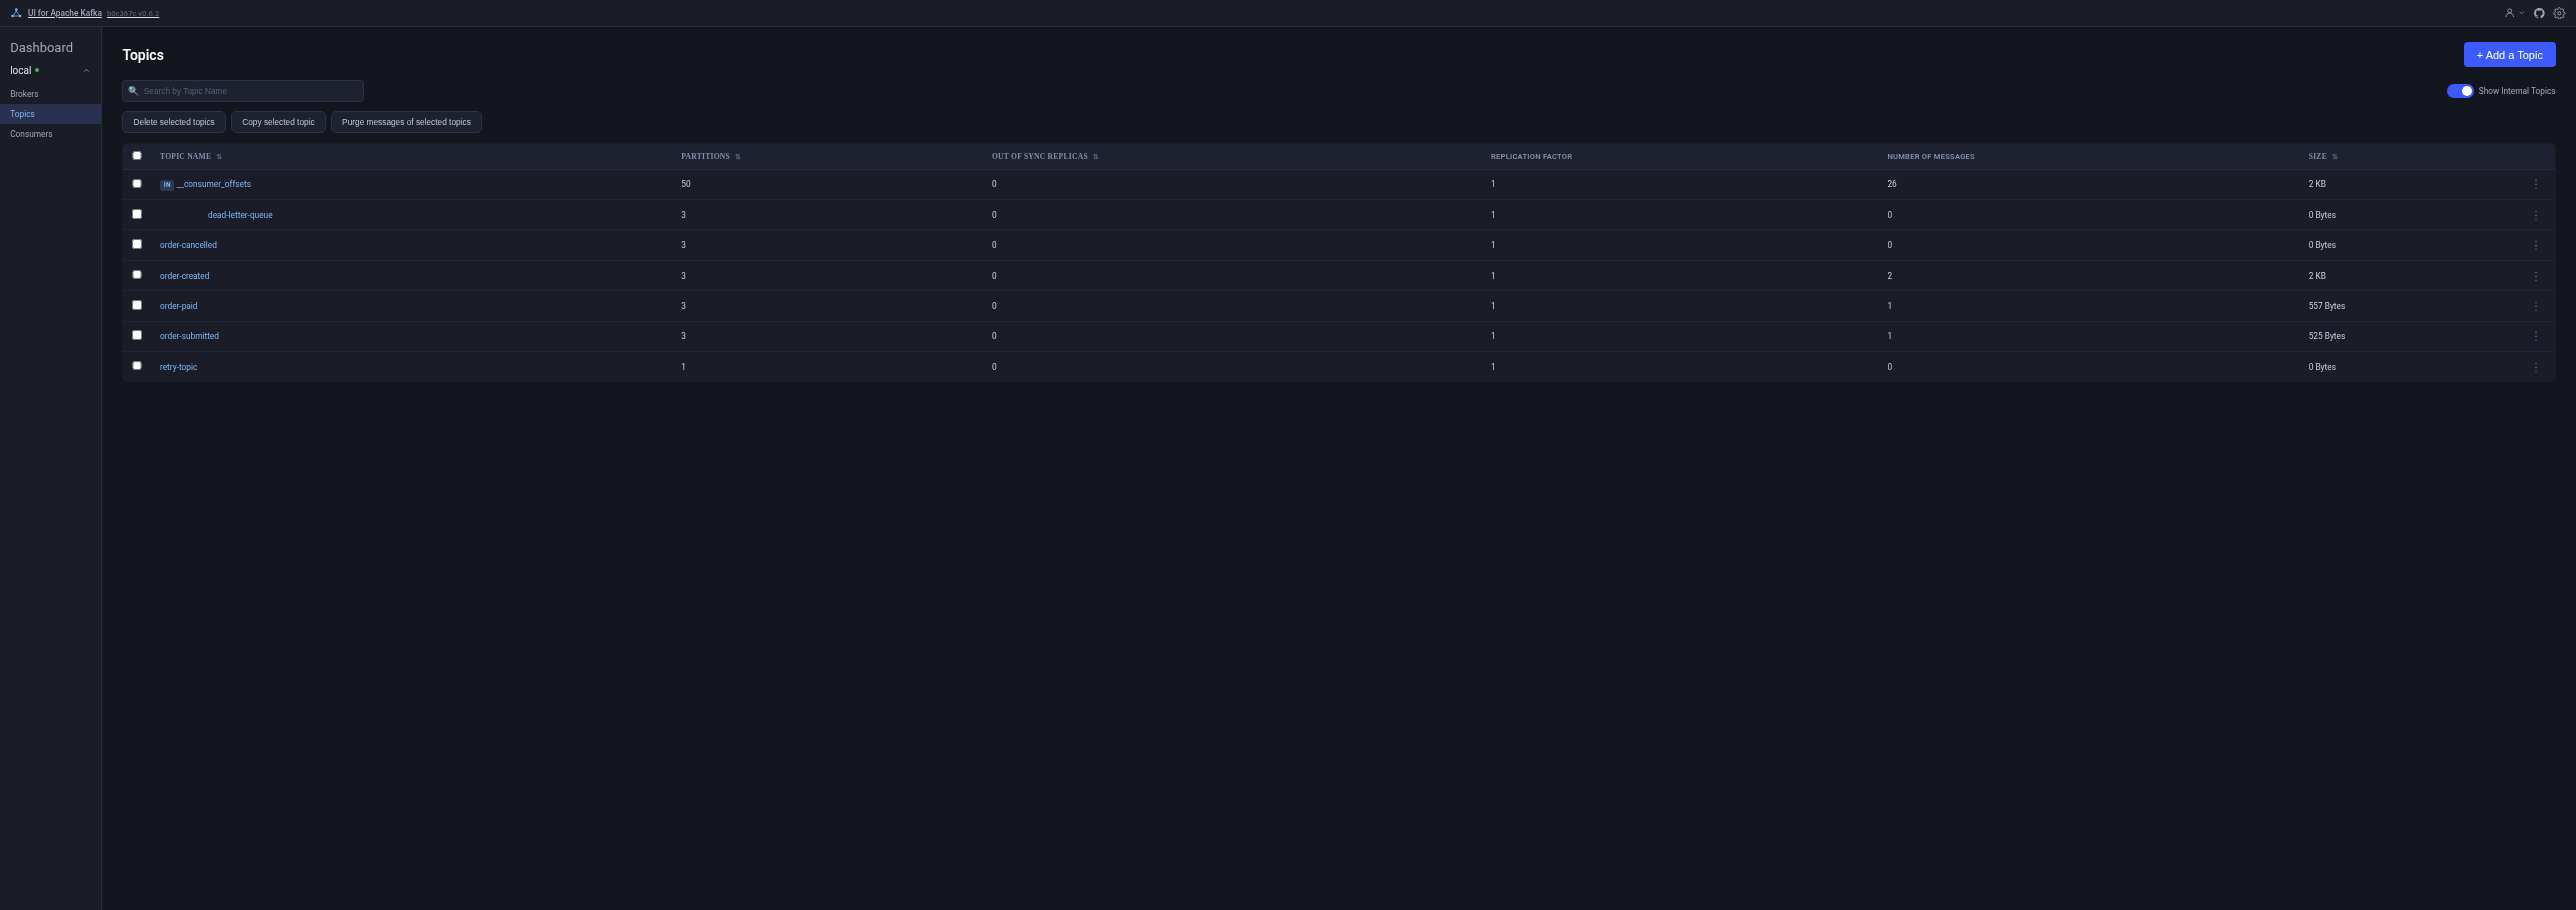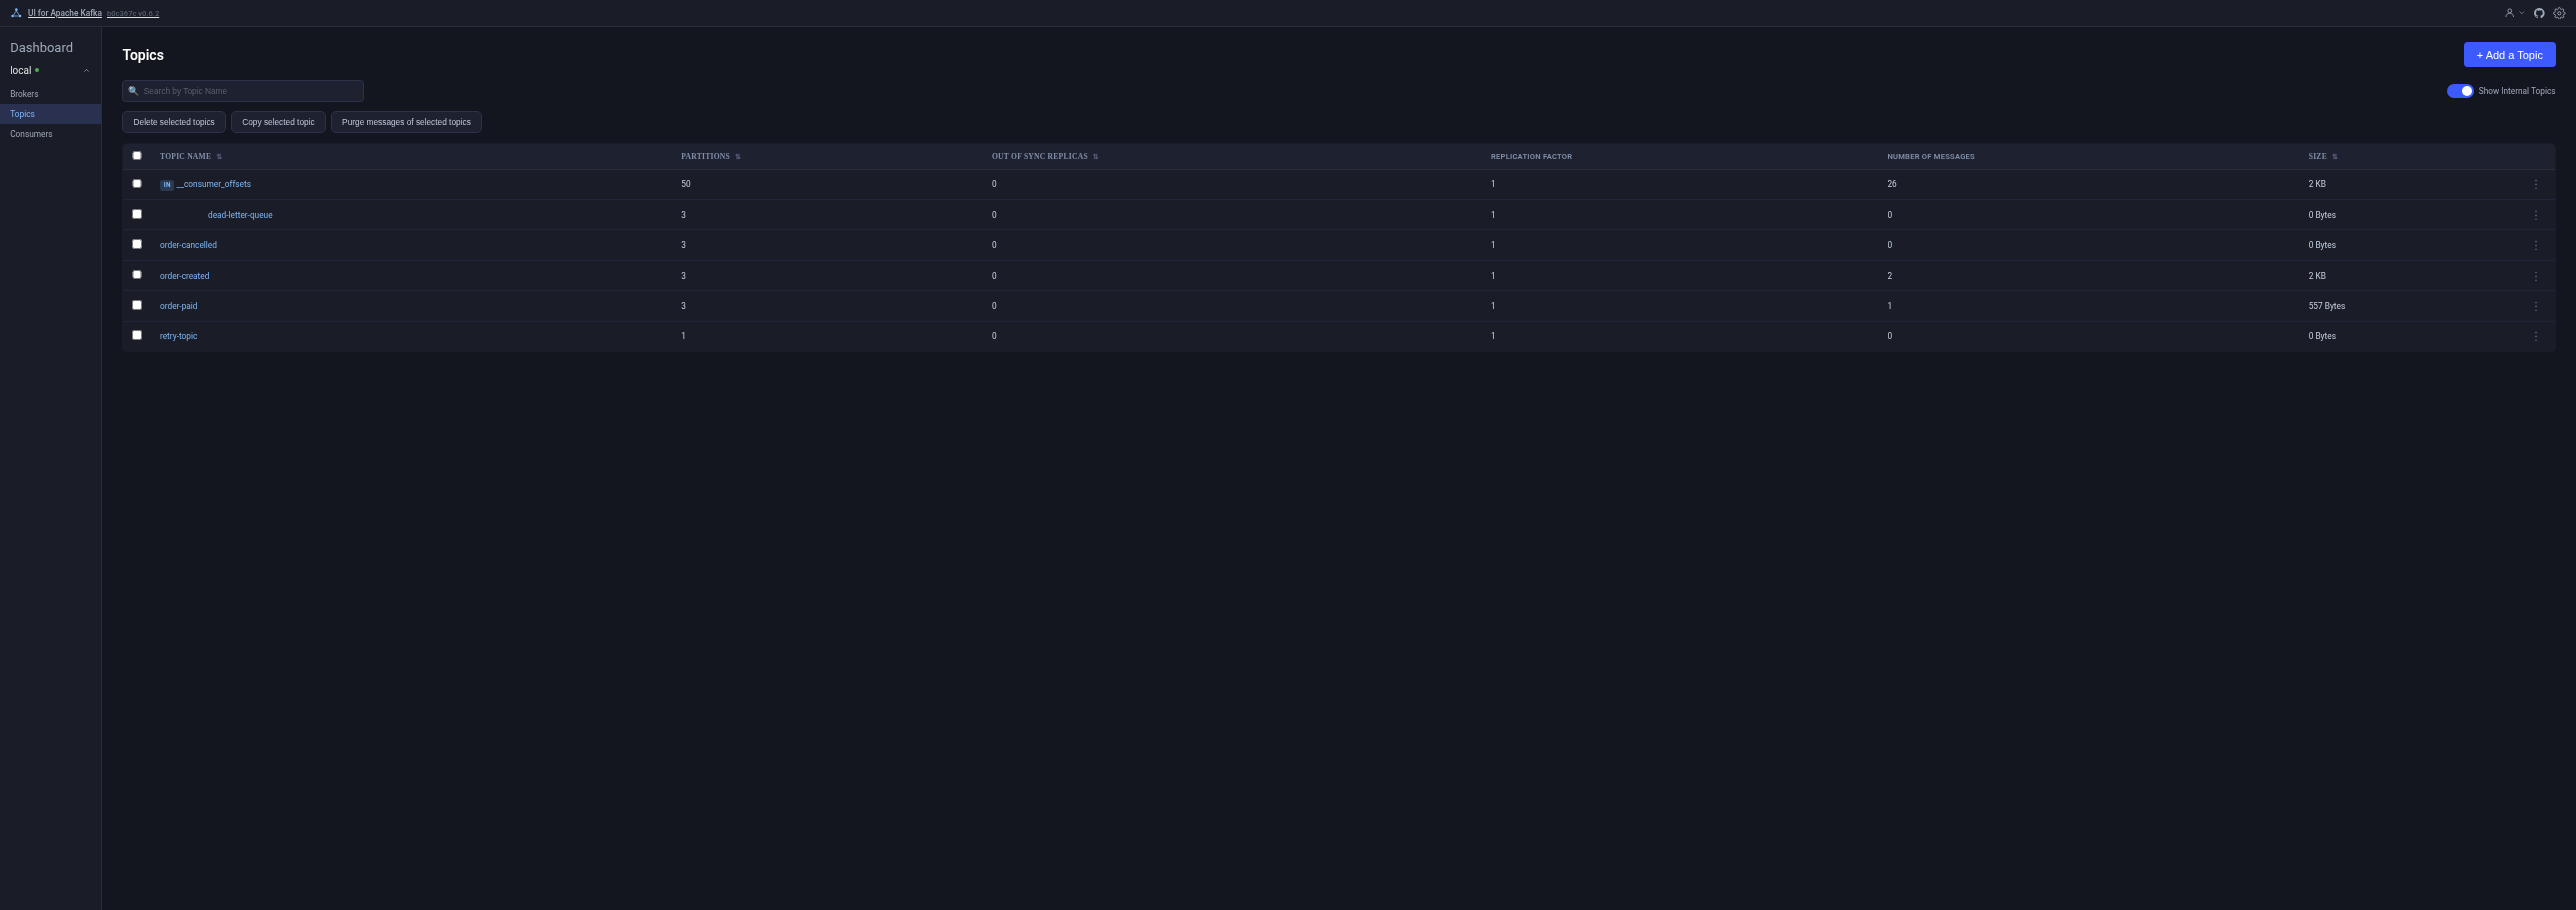--- a/index.html
+++ b/index.html
@@ -481,20 +481,30 @@
             <td><span style="cursor: pointer; color: rgb(126, 184, 247);">order-paid</span></td>
             <td>3</td>
             <td>0</td>
             <td>1</td>
             <td>1</td>
             <td>557 Bytes</td>
             <td><button class="more-btn">⋮</button></td>
           </tr>
           <tr>
             <td class="checkbox-cell"><input type="checkbox" class="row-checkbox" style=""></td>
+            <td><span style="cursor: pointer; color: rgb(126, 184, 247);">order-submitted</span></td>
+            <td>3</td>
+            <td>0</td>
+            <td>1</td>
+            <td>1</td>
+            <td>525 Bytes</td>
+            <td><button class="more-btn">⋮</button></td>
+          </tr>
+          <tr>
+            <td class="checkbox-cell"><input type="checkbox" class="row-checkbox" style=""></td>
             <td><span style="cursor: pointer; color: rgb(126, 184, 247);">retry-topic</span></td>
             <td>1</td>
             <td>0</td>
             <td>1</td>
             <td>0</td>
             <td>0 Bytes</td>
             <td><button class="more-btn">⋮</button></td>
           </tr>
         </tbody>
     </table>

